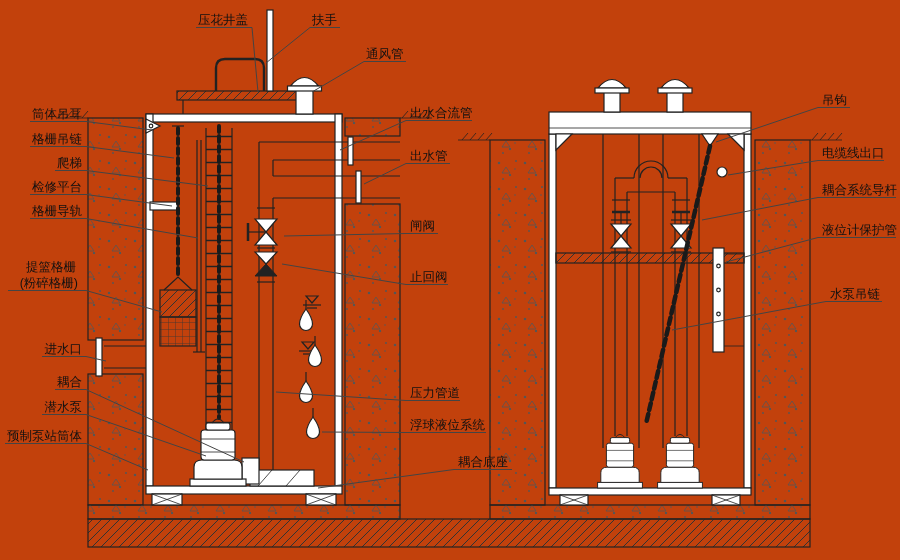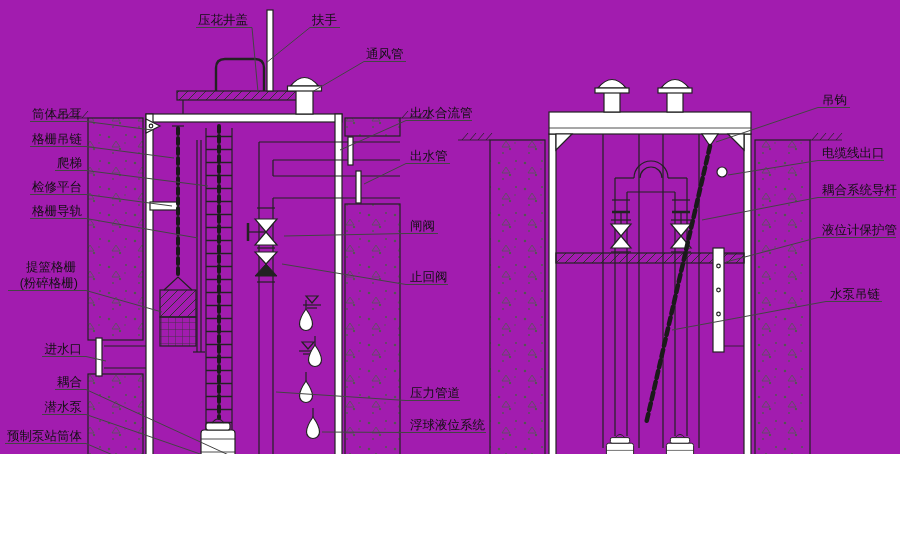--- a/index.html
+++ b/index.html
@@ -1,16 +1,16 @@
 <!DOCTYPE html>
 <html><head>
 <meta charset="utf-8">
 <style>
   html,body{margin:0;padding:0;background:#fff;}
-  #stage{position:relative;width:900px;height:454px;background:#a21caf;overflow:hidden;}
+  #stage{position:relative;width:900px;height:560px;background:#c2410c;overflow:hidden;}
   svg{display:block;}
   .s{fill:none;stroke:#222;stroke-width:1.2;}
   .w{fill:#fff;stroke:#222;stroke-width:1.2;}
   .thin{stroke-width:0.8;}
   .chain{fill:none;stroke:#1a1a1a;stroke-width:4;stroke-dasharray:6 4;stroke-linecap:round;}
   .leader{fill:none;stroke:#444;stroke-width:1;}
   .lbl{font-family:"Liberation Sans","DejaVu Sans",sans-serif;font-size:12.5px;fill:#111;}
 </style>
 </head>
 <body>

